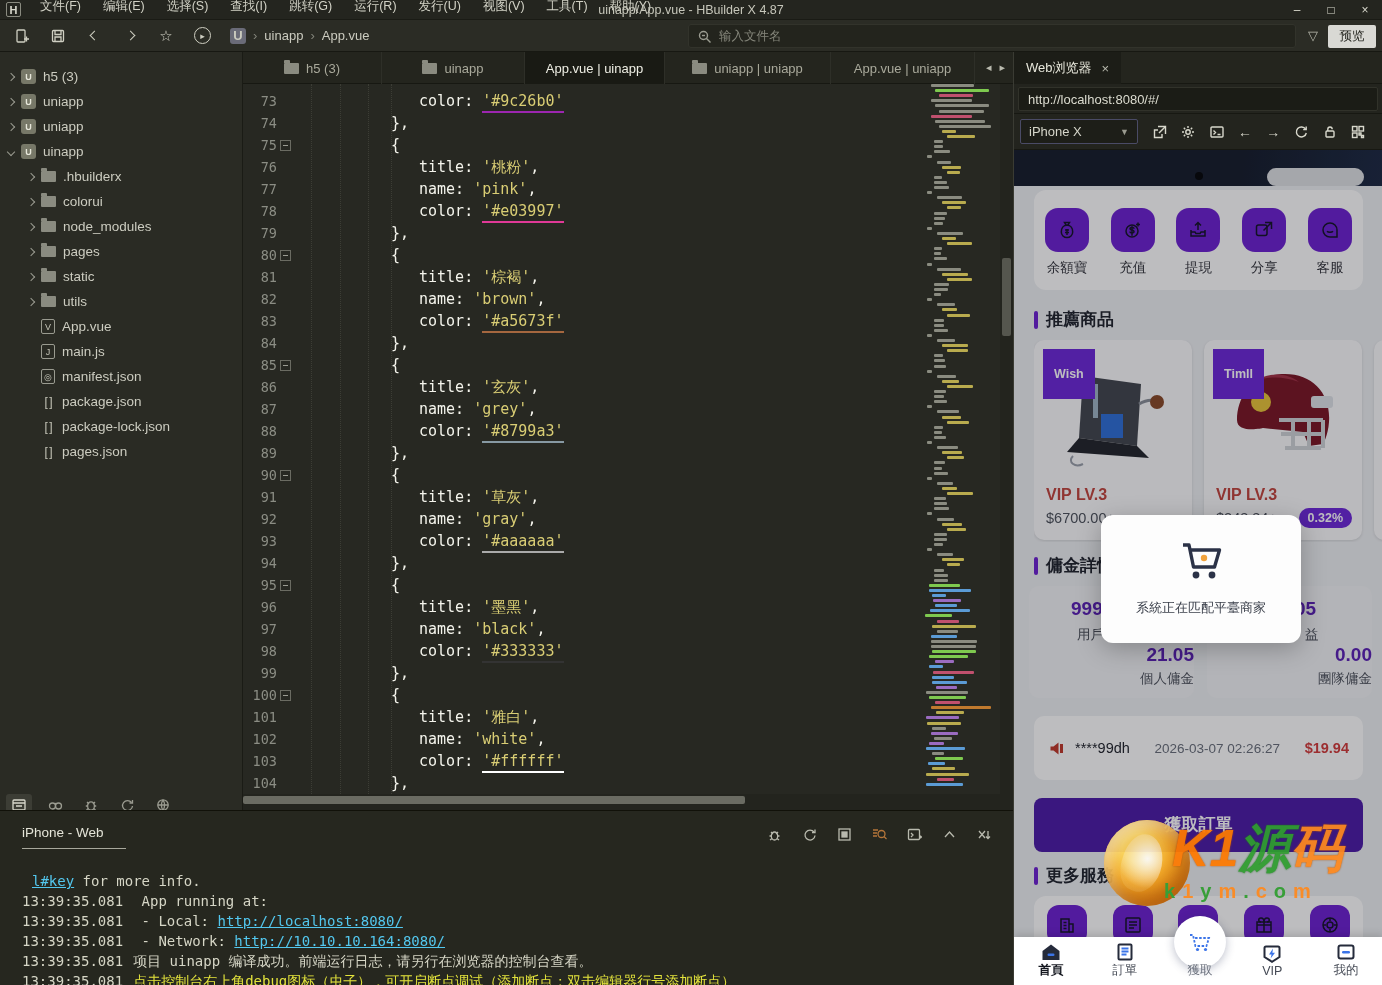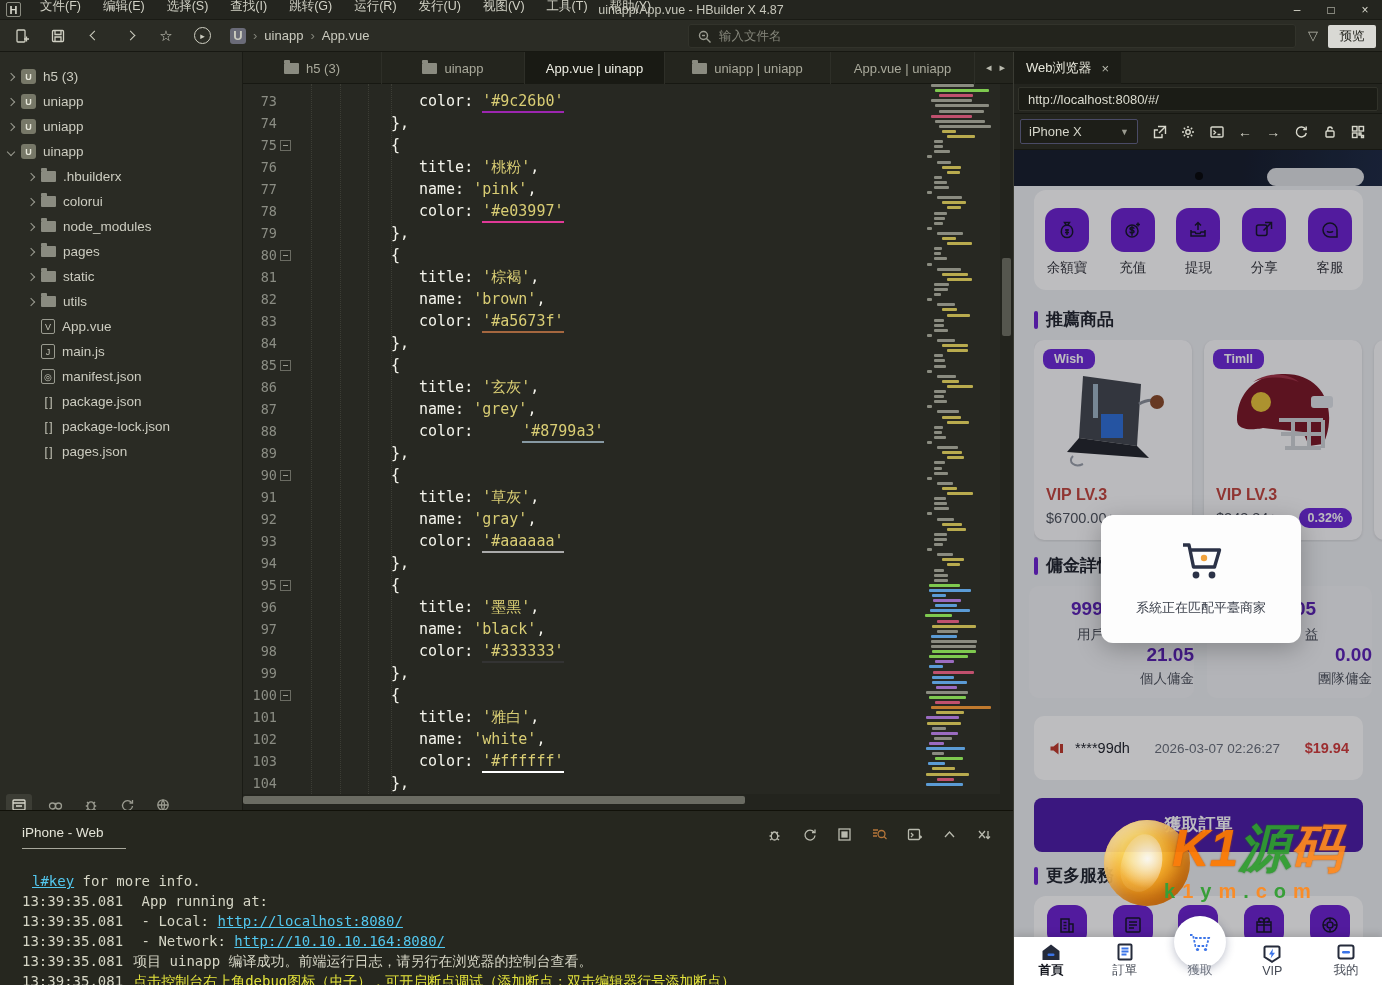--- a/index.html
+++ b/index.html
@@ -113,21 +113,21 @@
   .quickcard{position:absolute;left:20px;top:40px;width:329px;height:100px;background:#fff;border-radius:12px;display:flex;justify-content:space-around;align-items:center;padding-top:4px}
   .qitem{display:flex;flex-direction:column;align-items:center;gap:7px}
   .qbox{width:44px;height:44px;background:#6d22d2;border-radius:13px;display:flex;align-items:center;justify-content:center}
   .qbox svg{stroke:#141428;fill:none;stroke-width:1.5}
   .qlabel{font-size:13.5px;color:#33343c}
   .sechead{position:absolute;left:20px;display:flex;align-items:center;gap:8px}
   .sechead .bar{width:4px;height:18px;background:#6d22d2;border-radius:2px}
   .sechead .st{font-size:17px;font-weight:bold;color:#20242e}
   .products{position:absolute;left:20px;top:190px;width:349px;height:202px;display:flex;gap:12px;overflow:hidden}
   .pcard{position:relative;width:158px;height:200px;background:#fbfbfd;border-radius:10px;flex:none;box-shadow:0 1px 3px rgba(0,0,0,.12)}
-  .pbadge{position:absolute;left:9px;top:9px;background:#6d28d9;color:#fff;font-size:12.5px;font-weight:bold;padding:3px 11px;border-radius:8px;z-index:2}
+  .pbadge{position:absolute;left:9px;top:9px;background:#6d28d9;color:#fff;font-size:12.5px;font-weight:bold;padding:18px 11px;border-radius:0;z-index:2}
   .pimg{position:absolute;left:14px;top:14px;width:130px;height:128px;display:flex;align-items:center;justify-content:center}
   .ptitle{position:absolute;left:12px;top:146px;color:#c2453e;font-weight:bold;font-size:16px}
   .pprice{position:absolute;left:12px;top:170px;color:#4d525c;font-size:14.5px}
   .ppct{position:absolute;right:10px;bottom:12px;background:#6d28d9;color:#fff;font-size:12.5px;font-weight:bold;padding:3px 9px;border-radius:10px}
   .stats-wrap{position:absolute;left:15px;top:436px;width:354px;height:112px;display:flex;gap:13px}
   .scard{position:relative;width:165px;height:112px;background:#f2f3f6;border-radius:10px;flex:none}
   .sval{font-size:19px;font-weight:bold;color:#5b21b6}
   .slab{font-size:13.5px;color:#4d525c}
   .scenter{position:absolute;left:0;right:0;top:58px;text-align:right}
   .scenter .slab{display:block;margin-top:4px}
@@ -460,21 +460,21 @@
           <span class="ct" style="padding-left: 126px;"><span class="tk-k">title: </span><span class="tk-s">'玄灰'</span><span class="tk-p">,</span></span>
         </div>
         <div class="cl" style="top: 314px;">
           <span class="num">87</span>
           <span class="foldslot"></span>
           <span class="ct" style="padding-left: 126px;"><span class="tk-k">name: </span><span class="tk-s">'grey'</span><span class="tk-p">,</span></span>
         </div>
         <div class="cl" style="top: 336px;">
           <span class="num">88</span>
           <span class="foldslot"></span>
-          <span class="ct" style="padding-left: 126px;"><span class="tk-k">color: </span><span class="tk-h" style="border-bottom-color: rgb(135, 153, 163); margin-left: 40px;">'#8799a3'</span></span>
+          <span class="ct" style="padding-left: 126px;"><span class="tk-k">color: </span><span class="tk-h" style="border-bottom-color: rgb(135, 153, 163);">'#8799a3'</span></span>
         </div>
         <div class="cl" style="top: 358px;">
           <span class="num">89</span>
           <span class="foldslot"></span>
           <span class="ct" style="padding-left: 98px;"><span class="tk-p">},</span></span>
         </div>
         <div class="cl" style="top: 380px;">
           <span class="num">90</span>
           <span class="foldslot">
             <span class="foldbox"></span>

